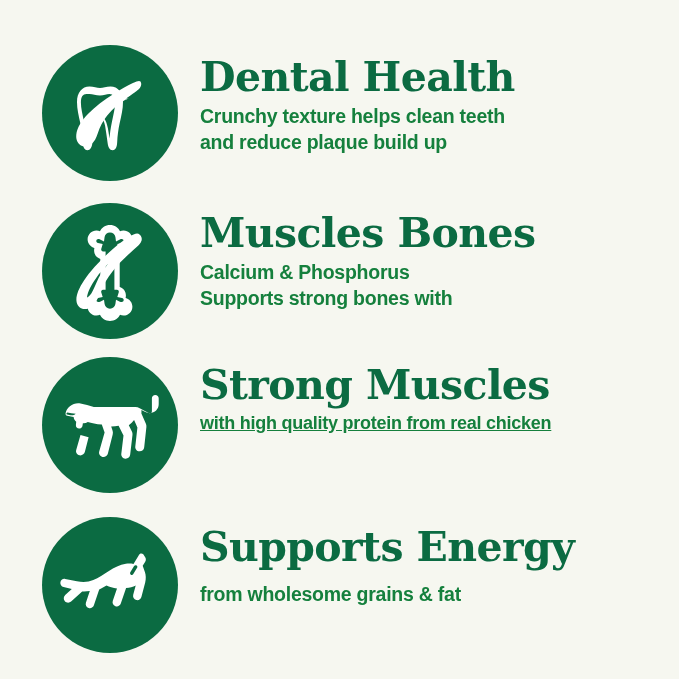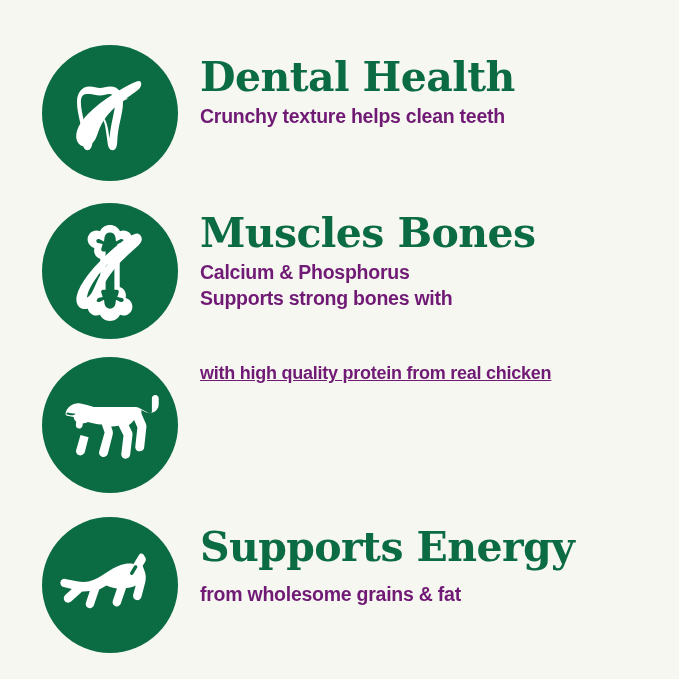--- a/index.html
+++ b/index.html
@@ -67,21 +67,21 @@
     white-space: nowrap;
   }
   .row-1 .benefit-title { padding-top: 12px; }
   .row-2 .benefit-title { padding-top: 10px; }
   .row-3 .benefit-title { padding-top: 8px; }
   .row-4 .benefit-title { padding-top: 10px; }
 
   .benefit-desc {
     margin: 0;
     padding-top: 5px;
-    color: #701a75;
+    color: #15803d;
     font-family: "Liberation Sans", sans-serif;
     font-weight: bold;
     font-size: 19.5px;
     line-height: 1.33;
     letter-spacing: -0.25px;
     max-width: 470px;
   }
   .row-3 .benefit-desc { max-width: 480px; font-size: 18px; text-decoration: underline; }
   .row-4 .benefit-desc { max-width: 470px; margin-top: 8px; }
   .benefit-desc span { display: block; white-space: nowrap; }
@@ -103,20 +103,21 @@
             <path d="M75.5 14.5c-1.2-1.1-3.4-.4-7.6 1.6-5.1 2.4-11.6 6-19.4 10.9-9.2 5.8-18.2 12.6-25.3 19.8C16.5 53.6 12 61 11.3 67.6c-.5 4.8 1.1 8.8 4.6 10.9 3.2 1.9 7 1.3 10.1-1 3.3-2.5 5.4-6.6 6.8-11.2 1.9-6.2 4.9-12.2 9.4-17.8 5.3-6.6 12-12.3 19.2-17.3 6.1-4.2 11.3-7.3 13.6-10.4 1.3-1.7 1.8-4.4.5-6.3z
                      M63.8 22.8c-4.2 2.8-8.8 6-13.3 9.6-7.6 6-14.4 13-19 20.5-3.3 5.4-5.3 10.8-6.6 15.4-.9 3.2-1.9 5.4-3 6.3.2-4.8 3.6-11.2 9.6-18.2 6.6-7.6 15.2-14.8 23.8-20.4 2.9-1.9 5.6-3.6 8.5-5.3-.7.7-1.5 1.4-2.4 2.1z"></path>
           </g>
         </svg>
       </span>
     </div>
     <div class="text-col">
       <h2 class="benefit-title">Dental Health</h2>
       <p class="benefit-desc">
         <span>Crunchy texture helps clean teeth</span>
+        <span>and reduce plaque build up</span>
       </p>
     </div>
   </div>
 
   <div class="benefit-row row-2">
     <div class="icon-badge">
       <span>
         <svg width="88" height="100" viewBox="0 0 88 100" aria-hidden="true">
           <g fill="#FFFFFF">
 
@@ -146,20 +147,21 @@
 
             <path d="M22.5 21.5c-3.6-.8-7.5.3-10.6 2.7-2.4 1.9-3.9 4.4-4.3 7-.2 1.3.4 2.4 1.6 2.6l6.4 1.1c.3 1.9 1.2 3.6 2.6 4.8l-.3 3.4c-.2 2 1.3 3.5 3.2 3.5 1.7 0 3.1-1.2 3.4-2.9l.4-2.5c1.8.2 3.4-.3 4.9-1.3 3.6 1.1 8.5 2.1 14 2.7l2.8 7.9-5.4 19.1c-.7 2.4.8 4.8 3.2 5.3 2.5.5 4.9-1 5.5-3.5l4.8-18.8c.3-1.3.3-2.6-.1-3.8l-1.4-4.2c2.6-.1 5.1-.4 7.4-.9l4.9 9.7-2.2 18.4c-.3 2.5 1.5 4.7 4 4.9 2.5.2 4.7-1.6 4.9-4.1l2.3-19.8c.1-1.2-.1-2.3-.6-3.3l-3.1-6.3c2.1-1.4 3.9-3.1 5.3-5.1l3.3 7.4-2.1 18.9c-.3 2.5 1.5 4.7 4 4.9 2.5.2 4.7-1.6 4.9-4.1l2.2-20.2c.1-1.1-.1-2.2-.5-3.2l-4.5-10.3c.1-1.2.1-2.4 0-3.6l3.5 1.8c1.6.8 3.3 1.3 5.1 1.3 4.8 0 8.7-3.9 8.7-8.7V16.3c0-1.9-1.5-3.4-3.4-3.4s-3.4 1.5-3.4 3.4v13c0 1.1-.9 2-2 2-.6 0-1.2-.2-1.7-.5l-8.5-4.6c-1.3-.7-2.8-1.1-4.3-1.1H35.8c-4.3-1.4-9.1-2.8-13.3-3.6z
                      M22.5 52.9l-4.3 15.1c-.7 2.4.8 4.8 3.2 5.3 2.5.5 4.9-1 5.5-3.5l3.7-14.6-8.1-2.3z"></path>
 
             <path d="M9.2 30.6c2.8.5 5.7.9 8.5 1.2-1.4 1.3-3.3 1.8-5.2 1.4l-3.3-.6c-.6-.1-.9-.7-.7-1.3l.7-.7z" fill="#0B6B42"></path>
           </g>
         </svg>
       </span>
     </div>
     <div class="text-col">
+      <h2 class="benefit-title">Strong Muscles</h2>
       <p class="benefit-desc">
         <span>with high quality protein from real chicken</span>
       </p>
     </div>
   </div>
 
   <div class="benefit-row row-4">
     <div class="icon-badge">
       <span>
         <svg width="110" height="72" viewBox="0 0 110 72" aria-hidden="true">

